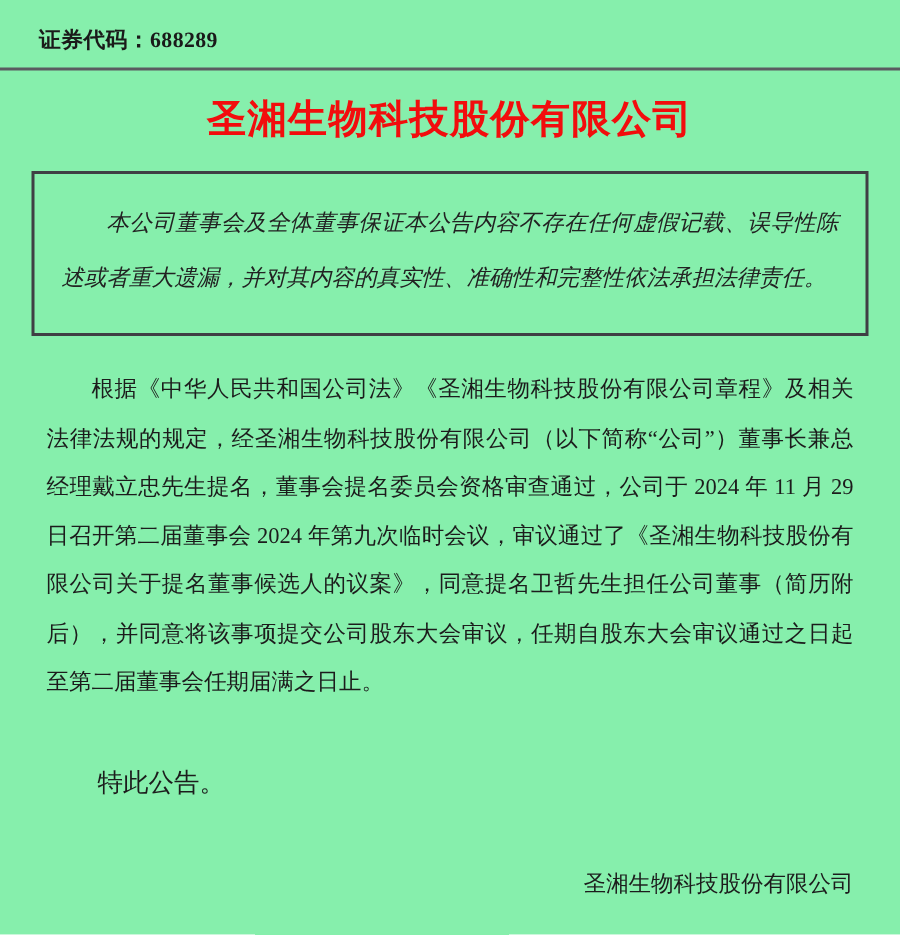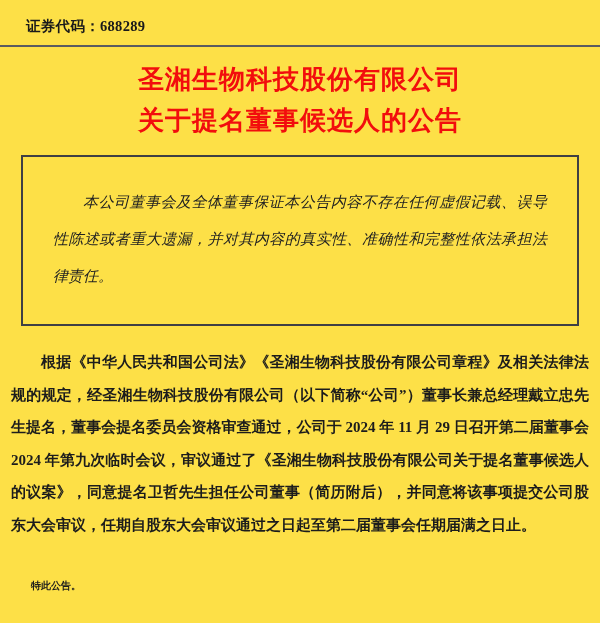--- a/index.html
+++ b/index.html
@@ -4,21 +4,21 @@
 <style>
   html, body {
     margin: 0;
     padding: 0;
     background: #ffffff;
   }
   .page {
     position: relative;
     width: 600px;
     height: 623px;
-    background: #fde047;
+    background: #86efac;
     font-family: "Liberation Serif", "DejaVu Serif", serif;
     color: #1f1f1f;
     overflow: hidden;
     box-sizing: border-box;
   }
   
   .header-row {
     display: flex;
     justify-content: space-between;
     align-items: baseline;
@@ -45,44 +45,43 @@
   }
   
   .notice-box {
     margin: 14px auto 0 auto;
     width: 558px;
     box-sizing: border-box;
     border: 2px solid #3f3f44;
     padding: 11px 14px 13px 14px;
   }
   .notice-box p {
-    margin: 16px;
+    margin: 4px;
     font-style: italic;
     font-size: 15px;
     line-height: 37px;
     text-align: justify;
     text-indent: 2em;
     color: #222;
   }
   
   .body-area {
-    padding: 0 11px;
-    font-weight: bold;
+    padding: 0 31px;
   }
   .body-paragraph {
     margin: 20px 0 0 0;
     font-size: 15px;
     line-height: 32.5px;
     text-align: justify;
     text-indent: 2em;
     color: #1c1c1c;
   }
   .closing-line {
     margin: 38px 0 0 0;
-    font-size: 10px;
+    font-size: 17px;
     text-indent: 2em;
     color: #1c1c1c;
   }
   
   .signature-block {
     margin-top: 42px;
     padding-right: 31px;
     text-align: right;
     font-size: 15px;
     line-height: 30px;
@@ -94,21 +93,20 @@
 
 <div class="page">
 
   <div class="header-row">
     <span>证券代码：688289</span>
   </div>
   <hr class="header-rule" style="border-bottom-color: rgb(90, 91, 96);">
 
   <div class="title-block" style="color: rgb(242, 13, 13);">
     <div>圣湘生物科技股份有限公司</div>
-    <div>关于提名董事候选人的公告</div>
   </div>
 
   <div class="notice-box">
     <p>本公司董事会及全体董事保证本公告内容不存在任何虚假记载、误导性陈述或者重大遗漏，并对其内容的真实性、准确性和完整性依法承担法律责任。</p>
   </div>
 
   <div class="body-area">
     <p class="body-paragraph">根据《中华人民共和国公司法》《圣湘生物科技股份有限公司章程》及相关法律法规的规定，经圣湘生物科技股份有限公司（以下简称“公司”）董事长兼总经理戴立忠先生提名，董事会提名委员会资格审查通过，公司于 2024 年 11 月 29 日召开第二届董事会 2024 年第九次临时会议，审议通过了《圣湘生物科技股份有限公司关于提名董事候选人的议案》，同意提名卫哲先生担任公司董事（简历附后），并同意将该事项提交公司股东大会审议，任期自股东大会审议通过之日起至第二届董事会任期届满之日止。</p>
     <p class="closing-line">特此公告。</p>
   </div>

